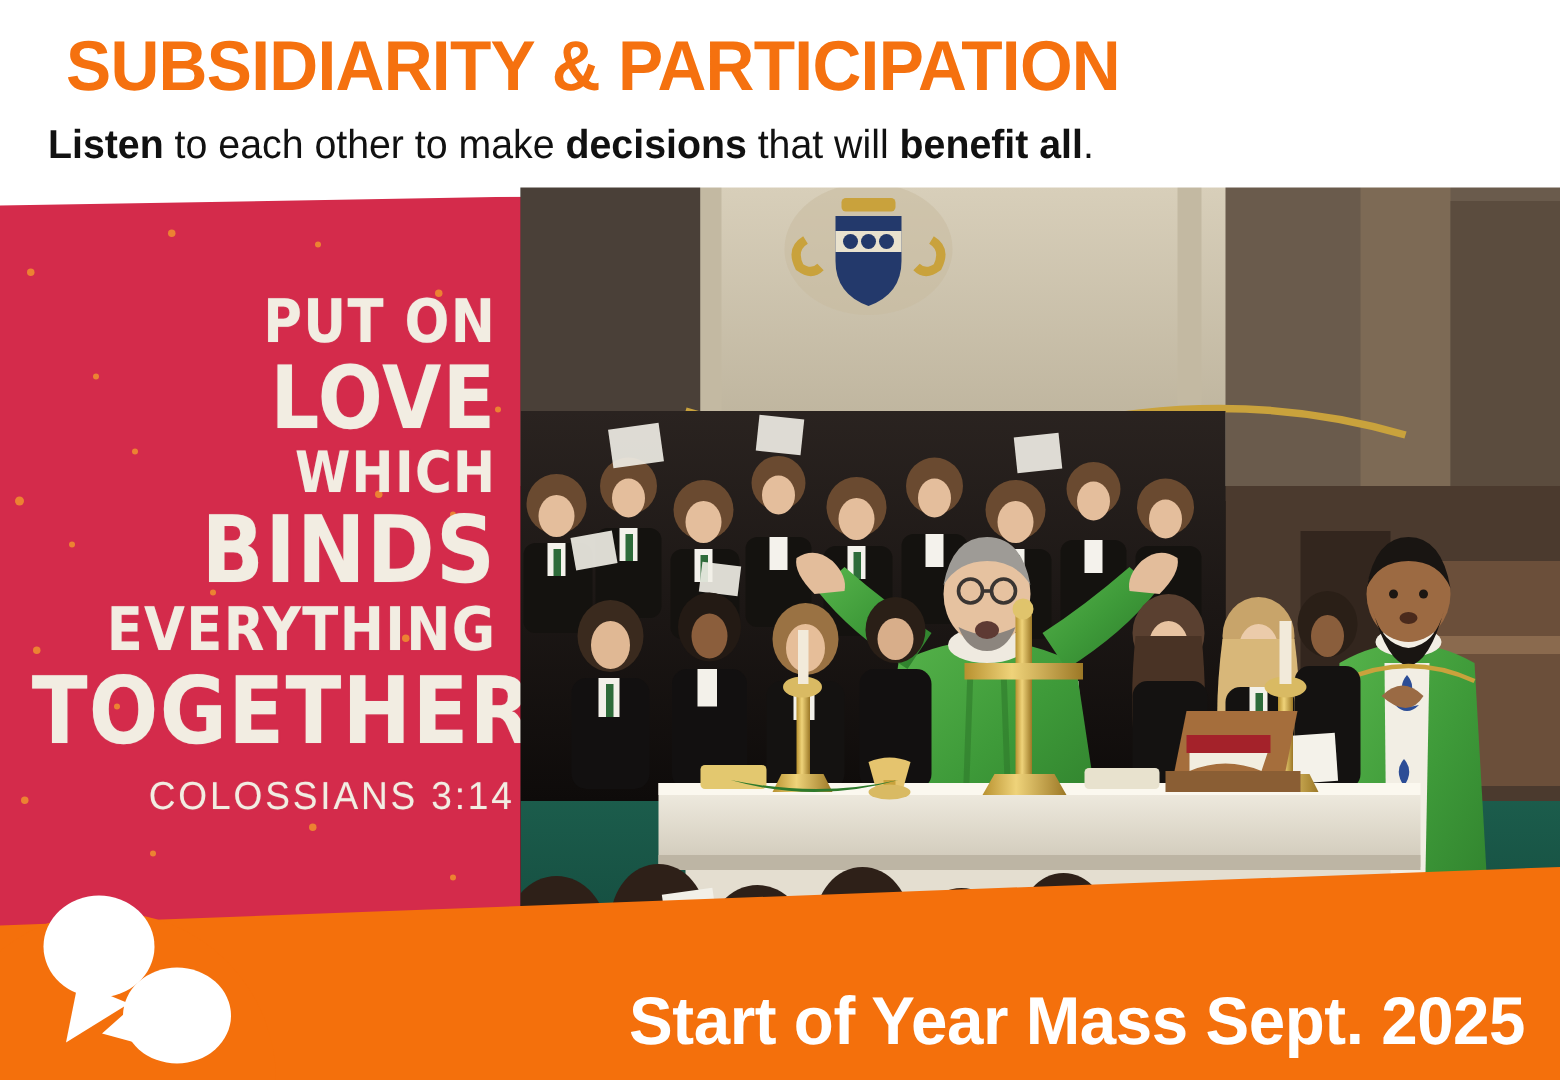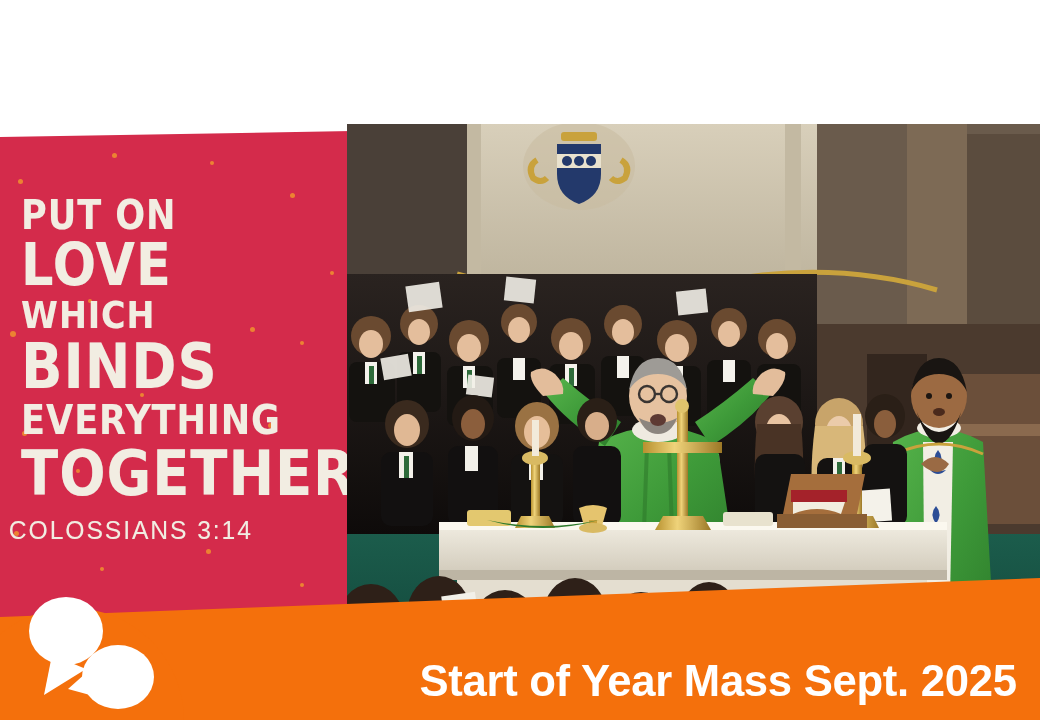--- a/index.html
+++ b/index.html
@@ -68,21 +68,21 @@
   .poster-dots span {
     position: absolute;
     border-radius: 50%;
     background: #F0922E;
     opacity: .85;
   }
   .poster-text {
     position: absolute;
     left: 0; right: 0;
     top: 62px;
-    text-align: left;
+    text-align: right;
     color: #F2EDE2;
     font-family: "DejaVu Sans", sans-serif;
     font-weight: bold;
     letter-spacing: 1px;
     text-shadow: 0 0 1px rgba(210,140,150,.55);
   }
   .pl { display:block; white-space:nowrap; transform: scaleX(0.88); }
   .pl1 { font-size: 40px; line-height: 44px; }
   .pl2 { font-size: 58px; line-height: 56px; }
   .pl3 { font-size: 38px; line-height: 44px; }
@@ -152,20 +152,26 @@
     height: 163px;
     z-index: 35;
   }
   .badge svg { display:block; }
 </style>
 </head>
 <body>
 
 <div id="slide">
 
+  <div class="header">
+    <div class="headline">SUBSIDIARITY &amp; PARTICIPATION</div>
+    <div class="subhead">
+      <b>Listen</b><span> to each other to make </span><b>decisions</b><span> that will </span><b>benefit all</b><span>.</span>
+    </div>
+  </div>
 
   <div class="poster">
     <div class="poster-dots">
       <span style="left:18px;  top:48px;  width:5px;  height:5px;"></span>
       <span style="left:62px;  top:118px; width:4px;  height:4px;"></span>
       <span style="left:112px; top:22px;  width:5px;  height:5px;"></span>
       <span style="left:210px; top:30px;  width:4px;  height:4px;"></span>
       <span style="left:290px; top:62px;  width:5px;  height:5px;"></span>
       <span style="left:330px; top:140px; width:4px;  height:4px;"></span>
       <span style="left:10px;  top:200px; width:6px;  height:6px;"></span>

